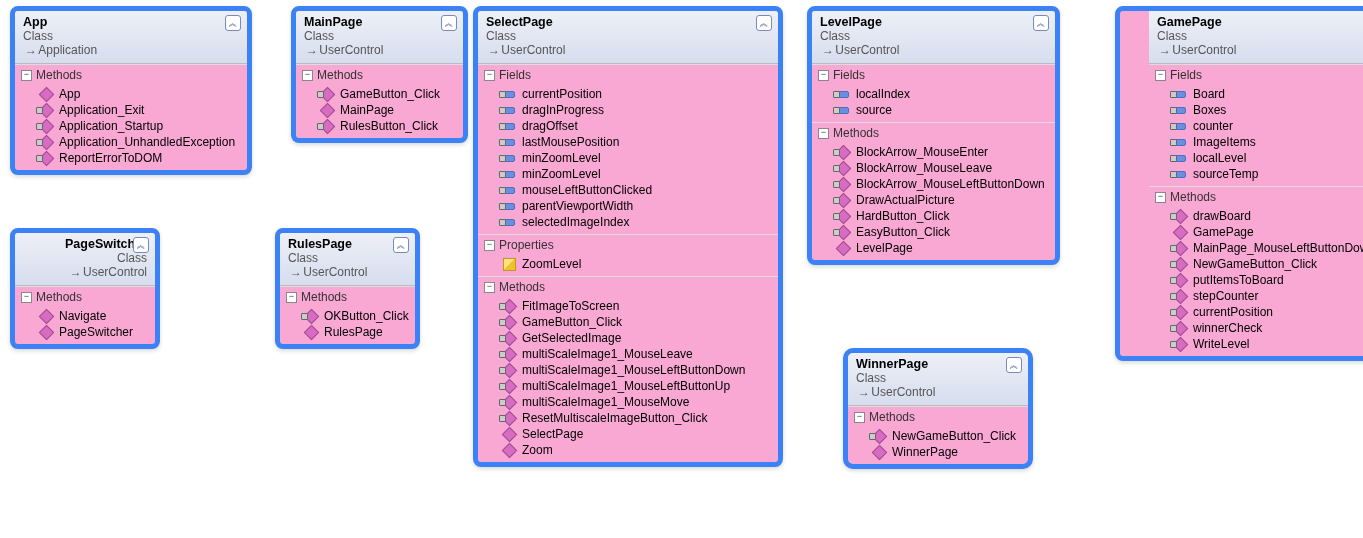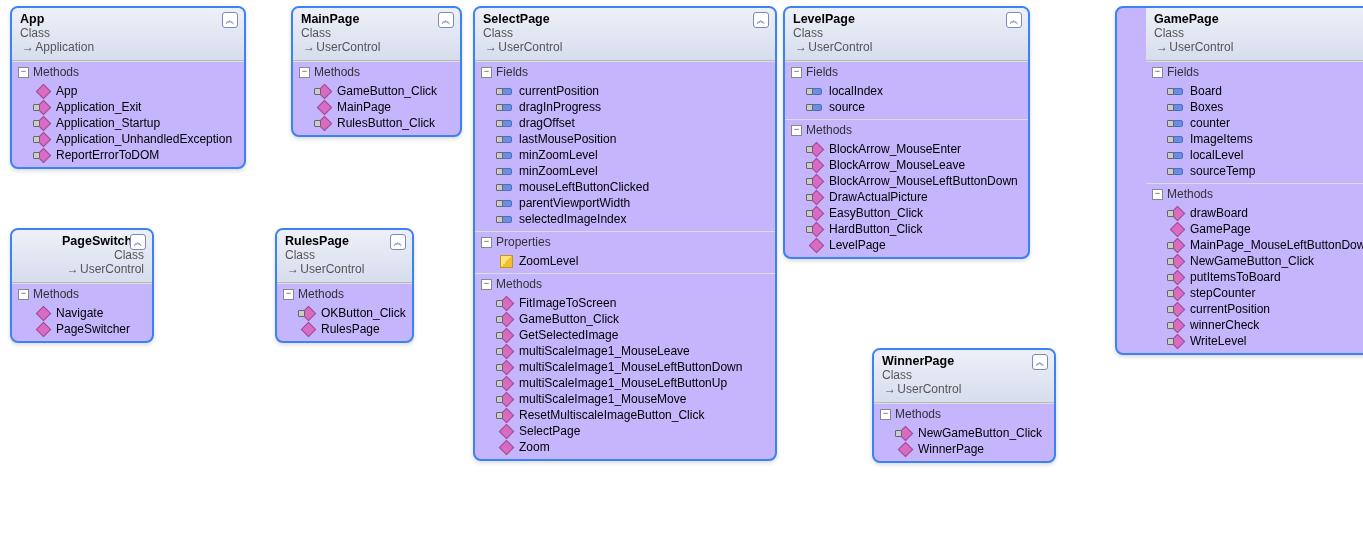--- a/index.html
+++ b/index.html
@@ -8,23 +8,23 @@
     font-family: "Segoe UI", Tahoma, sans-serif;
     font-size: 12px;
     background: #fff;
     color: #000;
     width: 1363px;
     height: 538px;
     position: relative;
   }
   .class-box {
     position: absolute;
-    border: 2px solid #3b82f6;
+    border: 5px solid #3b82f6;
     border-radius: 8px;
-    background: #c4b5fd;
+    background: #f9a8d4;
     box-shadow: 0 2px 4px rgba(0,0,0,0.15);
     overflow: hidden;
   }
   .class-header {
     background: linear-gradient(to bottom, #eef0f7 0%, #d6ddee 100%);
     padding: 4px 8px 6px 8px;
     border-bottom: 1px solid #bbb;
     position: relative;
   }
   .class-title {
@@ -344,21 +344,21 @@
         <div class="member">
           <span class="ico ico-method"></span>
           <span>SelectPage</span>
         </div>
         <div class="member">
           <span class="ico ico-method"></span>
           <span>Zoom</span>
         </div>
       </div>
     </div>
-    <div class="class-box" style="left: 783px; top: 6px; width: 243px;">
+    <div class="class-box" style="left: 807px; top: 6px; width: 243px;">
       <div class="class-header">
         <div class="class-title">LevelPage</div>
         <div class="class-sub">Class</div>
         <div class="class-base">UserControl</div>
         <div class="collapse-btn">︽</div>
       </div>
       <div class="section-head">
         <span class="toggle">−</span>
         <span>Fields</span>
       </div>
@@ -388,33 +388,33 @@
         <div class="member">
           <span class="ico ico-method priv"></span>
           <span>BlockArrow_MouseLeftButtonDown</span>
         </div>
         <div class="member">
           <span class="ico ico-method priv"></span>
           <span>DrawActualPicture</span>
         </div>
         <div class="member">
           <span class="ico ico-method priv"></span>
+          <span>HardButton_Click</span>
+        </div>
+        <div class="member">
+          <span class="ico ico-method priv"></span>
           <span>EasyButton_Click</span>
         </div>
         <div class="member">
-          <span class="ico ico-method priv"></span>
-          <span>HardButton_Click</span>
-        </div>
-        <div class="member">
           <span class="ico ico-method"></span>
           <span>LevelPage</span>
         </div>
       </div>
     </div>
-    <div class="class-box" style="left: 872px; top: 348px; width: 180px;">
+    <div class="class-box" style="left: 843px; top: 348px; width: 180px; border-radius: 10px;">
       <div class="class-header">
         <div class="class-title">WinnerPage</div>
         <div class="class-sub">Class</div>
         <div class="class-base">UserControl</div>
         <div class="collapse-btn">︽</div>
       </div>
       <div class="section-head">
         <span class="toggle">−</span>
         <span>Methods</span>
       </div>

